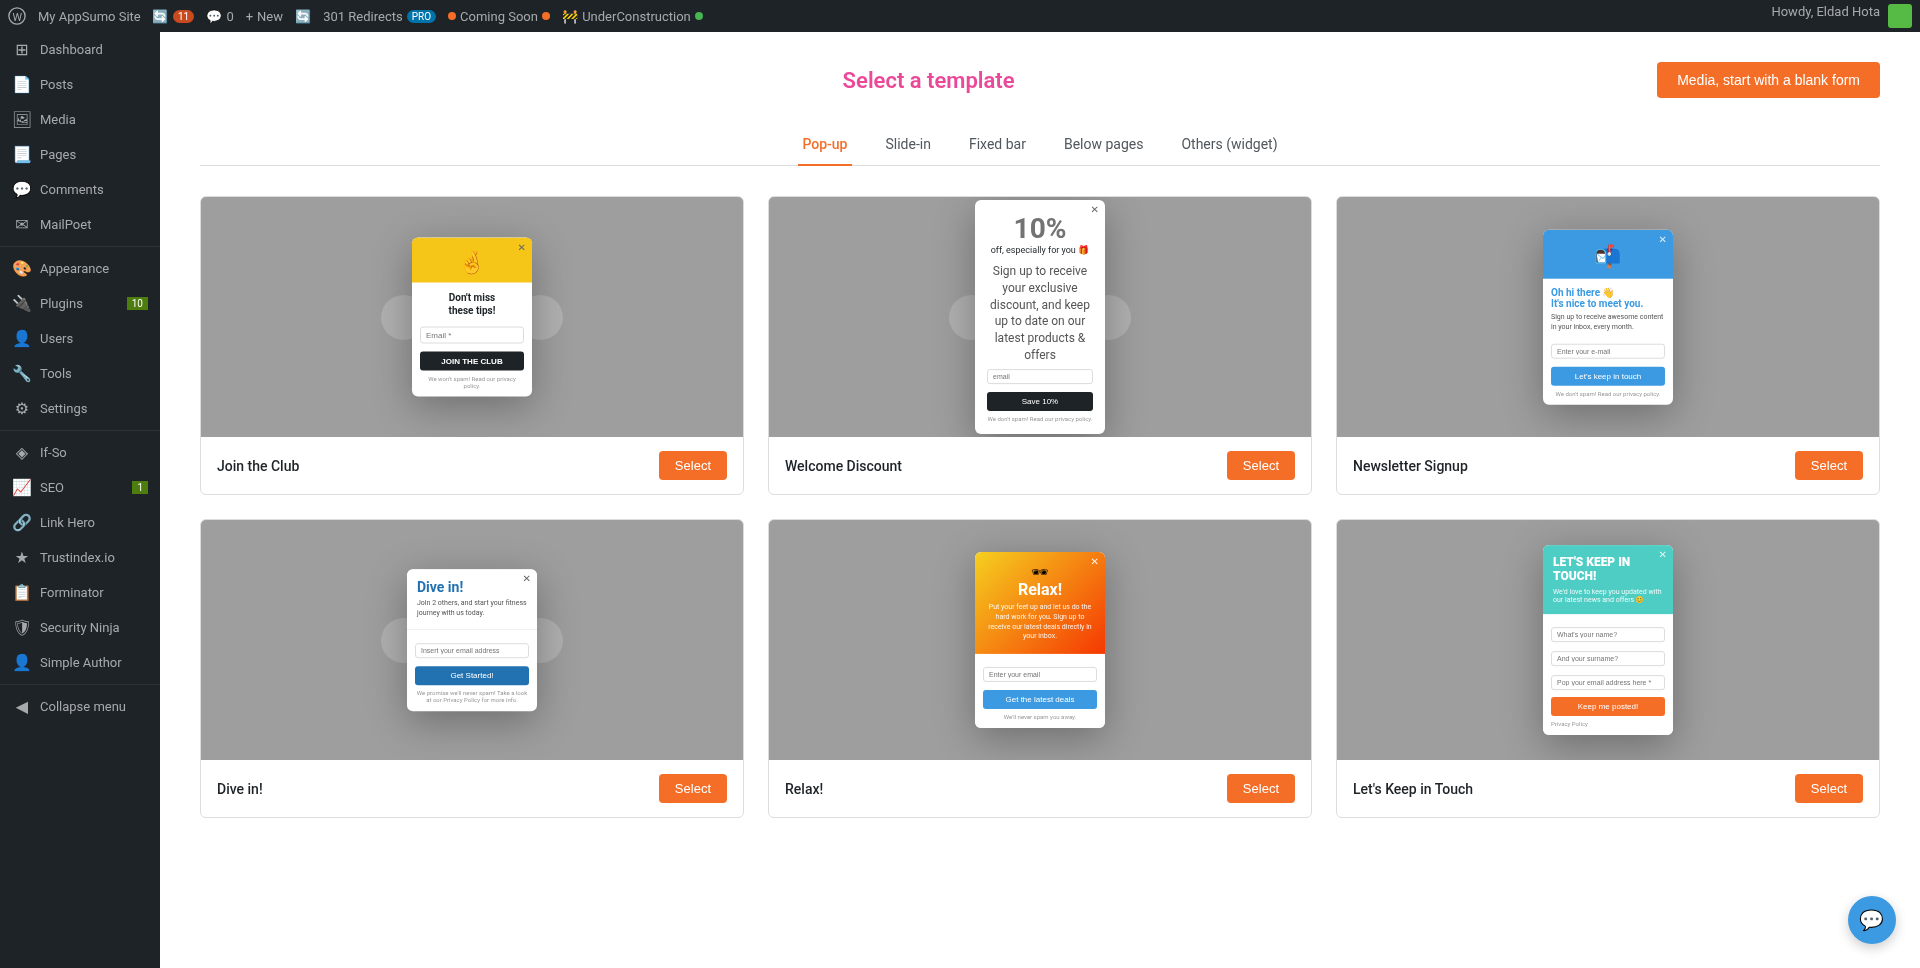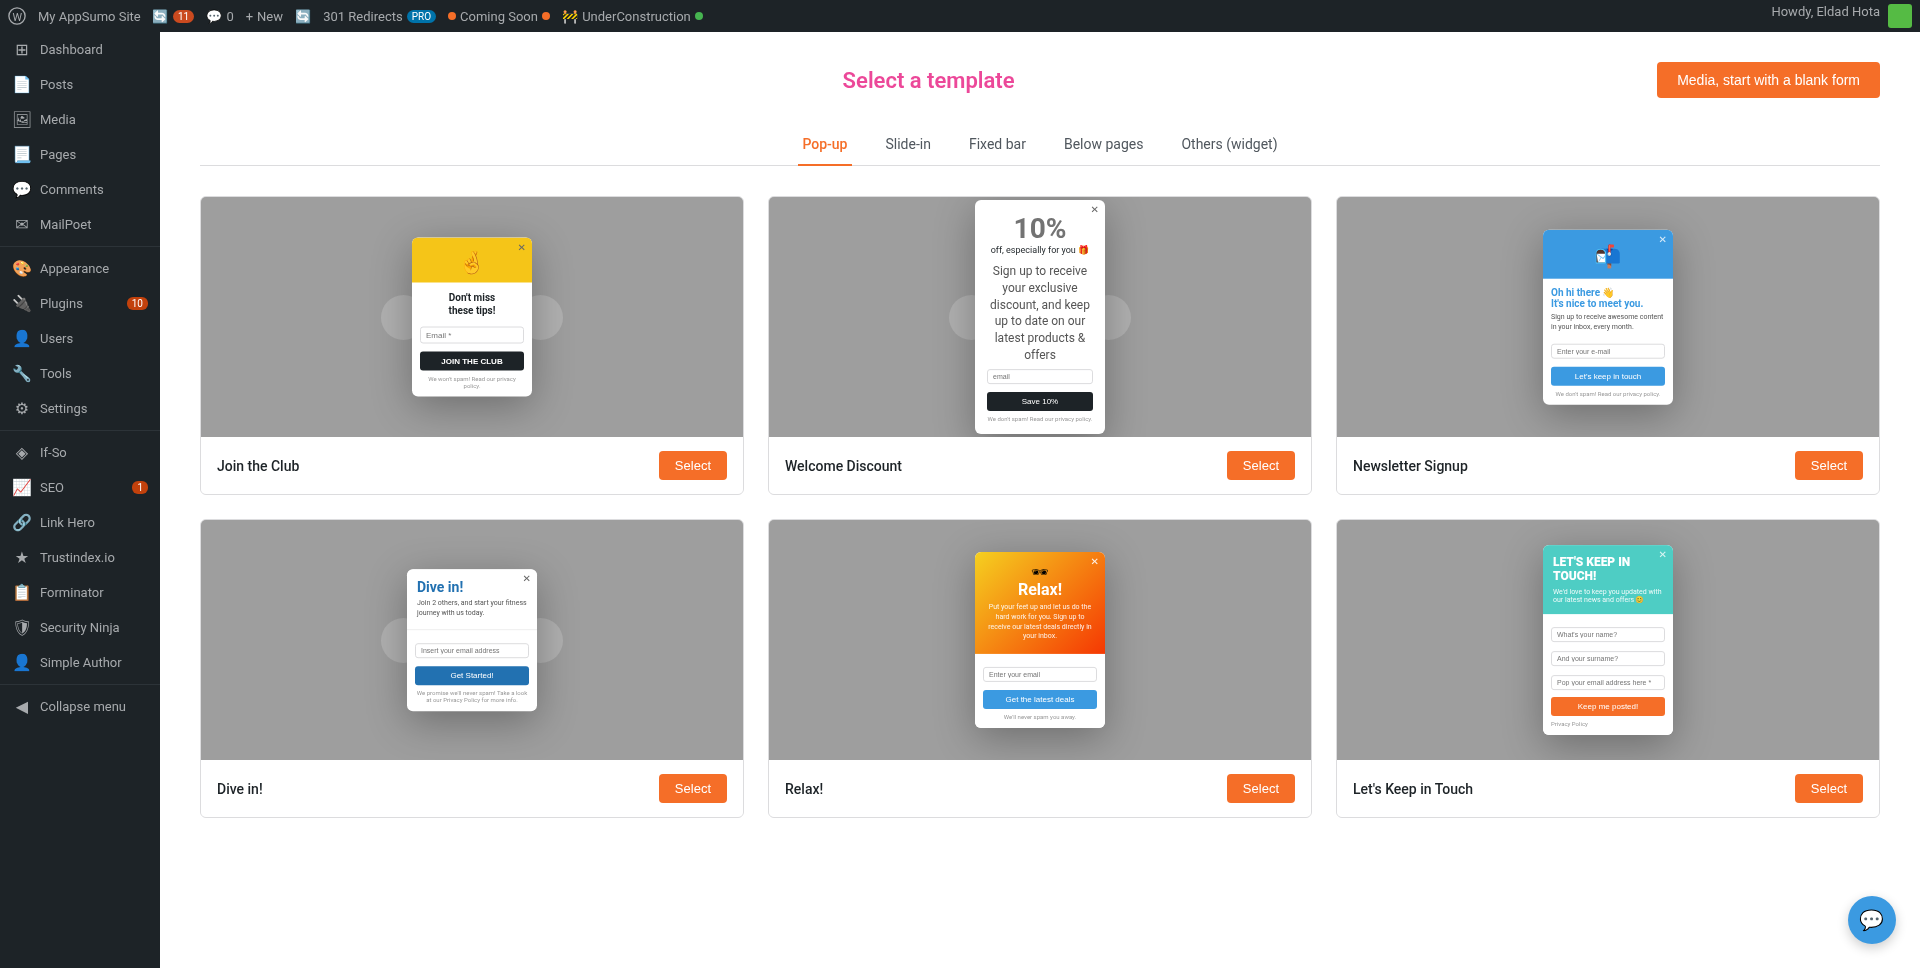--- a/index.html
+++ b/index.html
@@ -43,21 +43,21 @@
       display: flex;
       align-items: center;
       gap: 8px;
       padding: 8px 12px;
       cursor: pointer;
       color: #a7aaad;
       text-decoration: none;
     }
     .sidebar-icon { font-size: 16px; width: 20px; text-align: center; }
     .sidebar-label { flex: 1; }
-    .sidebar-badge { background: #c2410c; color: #fff; border-radius: 6px; font-size: 10px; padding: 1px 5px; }
+    .sidebar-badge { background: #4d7c0f; color: #fff; border-radius: 0; font-size: 10px; padding: 1px 5px; }
     .sidebar-sep { height: 1px; background: #2c3338; margin: 4px 0; }
 
     
     .main-content {
       flex: 1;
       background: #fff;
       overflow-y: auto;
       padding: 30px 40px;
     }
 

